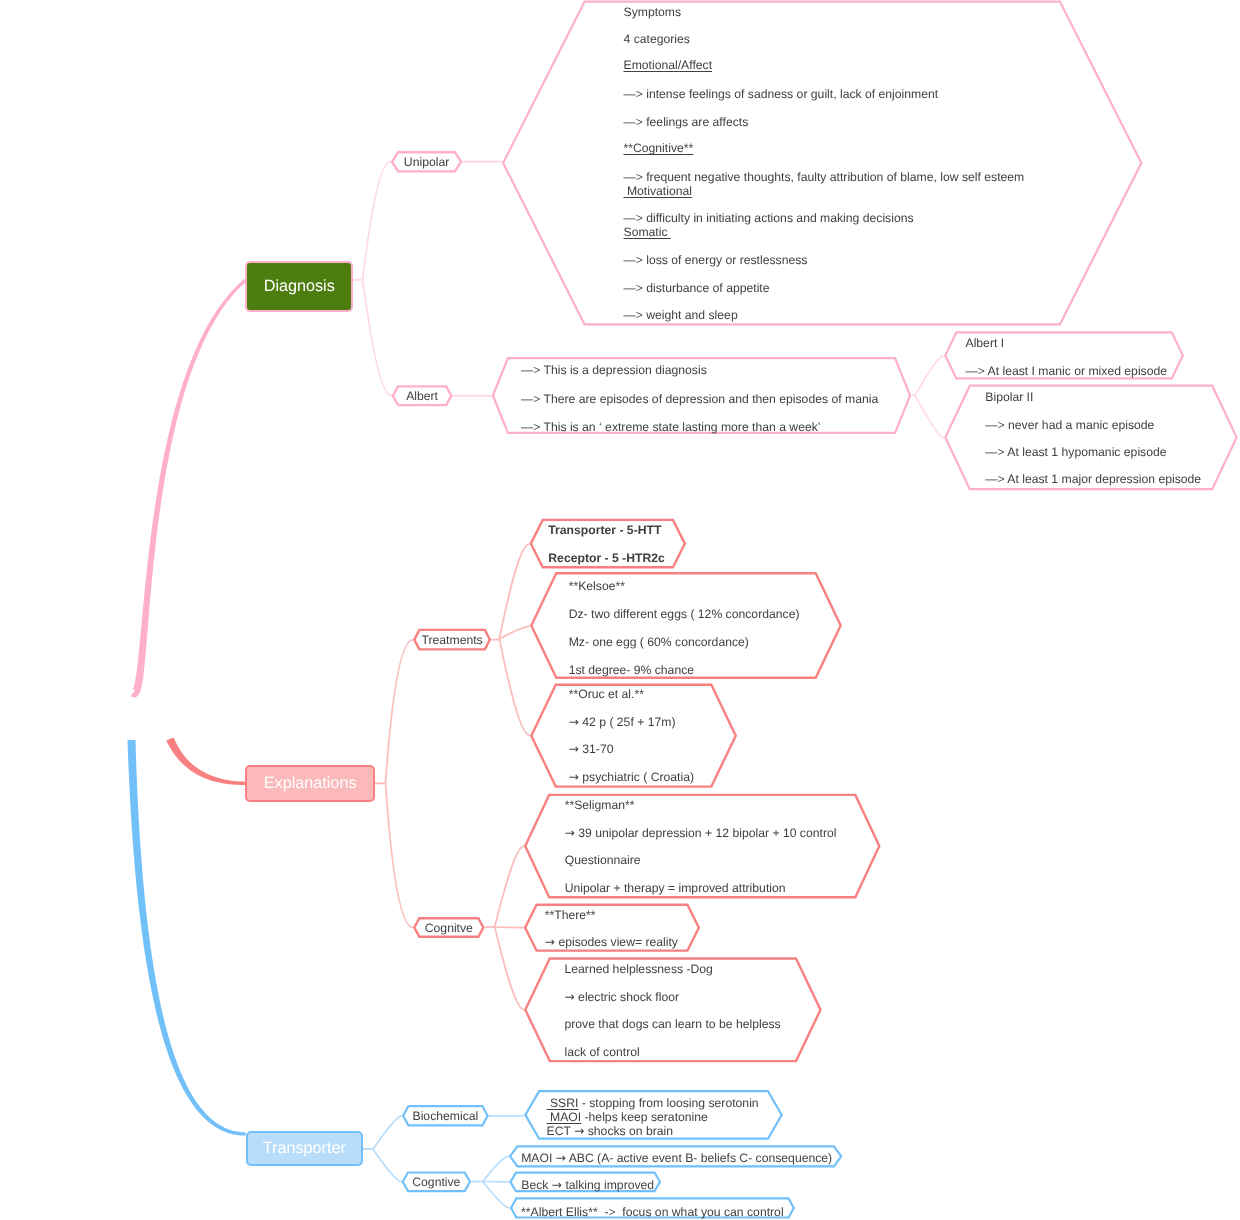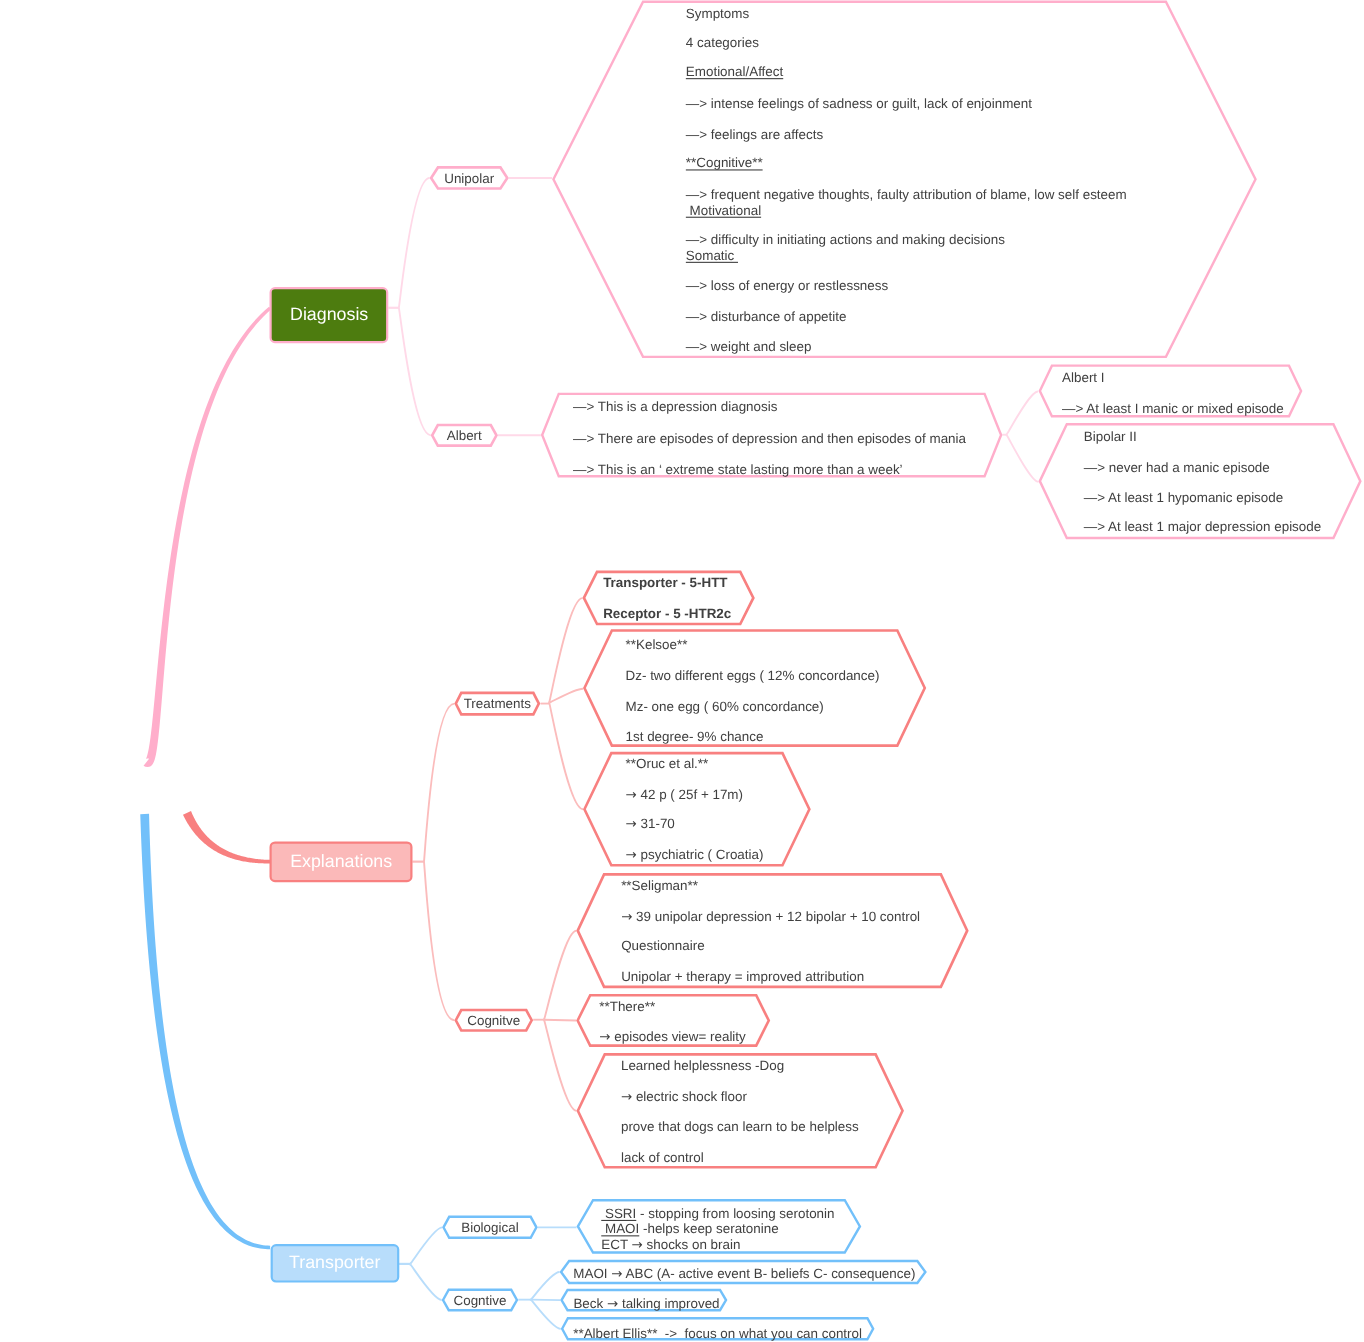--- a/index.html
+++ b/index.html
@@ -86,21 +86,21 @@
   <div class="mainnode" style="left:245.4px;top:764.7px;width:129.5px;height:37.2px;background:#fbb9b9;border-color:#f88080">
         <span>Explanations</span>
       </div>
   <div class="mainnode" style="left:245.8px;top:1131.3px;width:117.0px;height:34.6px;background:#b8ddfb;border-color:#72c0fa">
         <span>Transporter</span>
       </div>
   <div class="hexlabel" style="left:390.5px;top:152.8px;width:72.1px;height:18.0px"><span>Unipolar</span></div>
   <div class="hexlabel" style="left:391.5px;top:386.8px;width:61.2px;height:18.0px"><span>Albert</span></div>
   <div class="hexlabel" style="left:413.0px;top:630.7px;width:78.2px;height:18.0px"><span>Treatments</span></div>
   <div class="hexlabel" style="left:413.0px;top:918.5px;width:71.7px;height:18.0px"><span>Cognitve</span></div>
-  <div class="hexlabel" style="left:401.9px;top:1106.8px;width:87.0px;height:18.0px"><span>Biological</span></div>
+  <div class="hexlabel" style="left:401.9px;top:1106.8px;width:87.0px;height:18.0px"><span>Biochemical</span></div>
   <div class="hexlabel" style="left:401.5px;top:1172.8px;width:69.7px;height:18.0px"><span>Cogntive</span></div>
   <div class="txtblock" style="left:623.5px;top:0px;height:1220px;width:700px"><div class="p" style="left:0;top:4.50px"><span class="">Symptoms</span></div><div class="p" style="left:0;top:32.40px"><span class="">4 categories</span></div><div class="p" style="left:0;top:58.30px"><span class="u">Emotional/Affect</span></div><div class="p" style="left:0;top:86.50px"><span class="">—&gt; intense feelings of sadness or guilt, lack of enjoinment</span></div><div class="p" style="left:0;top:114.60px"><span class="">—&gt; feelings are affects</span></div><div class="p" style="left:0;top:141.10px"><span class="u">**Cognitive**</span></div><div class="p" style="left:0;top:169.90px"><span class="">—&gt; frequent negative thoughts, faulty attribution of blame, low self esteem</span></div><div class="p" style="left:0;top:184.20px"><span class="u"> Motivational</span></div><div class="p" style="left:0;top:210.90px"><span class="">—&gt; difficulty in initiating actions and making decisions</span></div><div class="p" style="left:0;top:225.10px"><span class="u">Somatic </span></div><div class="p" style="left:0;top:253.40px"><span class="">—&gt; loss of energy or restlessness</span></div><div class="p" style="left:0;top:281.30px"><span class="">—&gt; disturbance of appetite</span></div><div class="p" style="left:0;top:308.30px"><span class="">—&gt; weight and sleep</span></div></div>
   <div class="txtblock" style="left:521.0px;top:0px;height:1220px;width:700px"><div class="p" style="left:0;top:363.10px"><span class="">—&gt; This is a depression diagnosis</span></div><div class="p" style="left:0;top:391.70px"><span class="">—&gt; There are episodes of depression and then episodes of mania</span></div><div class="p" style="left:0;top:419.60px"><span class="">—&gt; This is an ‘ extreme state lasting more than a week’</span></div></div>
   <div class="txtblock" style="left:965.5px;top:0px;height:1220px;width:700px"><div class="p" style="left:0;top:336.00px"><span class="">Albert I</span></div><div class="p" style="left:0;top:363.60px"><span class="">—&gt; At least I manic or mixed episode</span></div></div>
   <div class="txtblock" style="left:985.3px;top:0px;height:1220px;width:700px"><div class="p" style="left:0;top:389.90px"><span class="">Bipolar II</span></div><div class="p" style="left:0;top:418.10px"><span class="">—&gt; never had a manic episode</span></div><div class="p" style="left:0;top:445.20px"><span class="">—&gt; At least 1 hypomanic episode</span></div><div class="p" style="left:0;top:472.30px"><span class="">—&gt; At least 1 major depression episode</span></div></div>
   <div class="txtblock" style="left:548.3px;top:0px;height:1220px;width:700px"><div class="p" style="left:0;top:523.20px"><span class="b">Transporter - 5-HTT</span></div><div class="p" style="left:0;top:551.10px"><span class="b">Receptor - 5 -HTR2c</span></div></div>
   <div class="txtblock" style="left:568.7px;top:0px;height:1220px;width:700px"><div class="p" style="left:0;top:578.70px"><span class="">**Kelsoe**</span></div><div class="p" style="left:0;top:606.90px"><span class="">Dz- two different eggs ( 12% concordance)</span></div><div class="p" style="left:0;top:634.50px"><span class="">Mz- one egg ( 60% concordance)</span></div><div class="p" style="left:0;top:662.60px"><span class="">1st degree- 9% chance</span></div></div>
   <div class="txtblock" style="left:568.7px;top:0px;height:1220px;width:700px"><div class="p" style="left:0;top:686.60px"><span class="">**Oruc et al.**</span></div><div class="p" style="left:0;top:714.90px"><span class="ar">→</span><span class=""> 42 p ( 25f + 17m)</span></div><div class="p" style="left:0;top:741.90px"><span class="ar">→</span><span class=""> 31-70</span></div><div class="p" style="left:0;top:770.20px"><span class="ar">→</span><span class=""> psychiatric ( Croatia)</span></div></div>
   <div class="txtblock" style="left:564.7px;top:0px;height:1220px;width:700px"><div class="p" style="left:0;top:797.90px"><span class="">**Seligman**</span></div><div class="p" style="left:0;top:826.20px"><span class="ar">→</span><span class=""> 39 unipolar depression + 12 bipolar + 10 control</span></div><div class="p" style="left:0;top:853.30px"><span class="">Questionnaire</span></div><div class="p" style="left:0;top:881.00px"><span class="">Unipolar + therapy = improved attribution</span></div></div>
   <div class="txtblock" style="left:544.8px;top:0px;height:1220px;width:700px"><div class="p" style="left:0;top:907.90px"><span class="">**There**</span></div><div class="p" style="left:0;top:935.40px"><span class="ar">→</span><span class=""> episodes view= reality</span></div></div>

